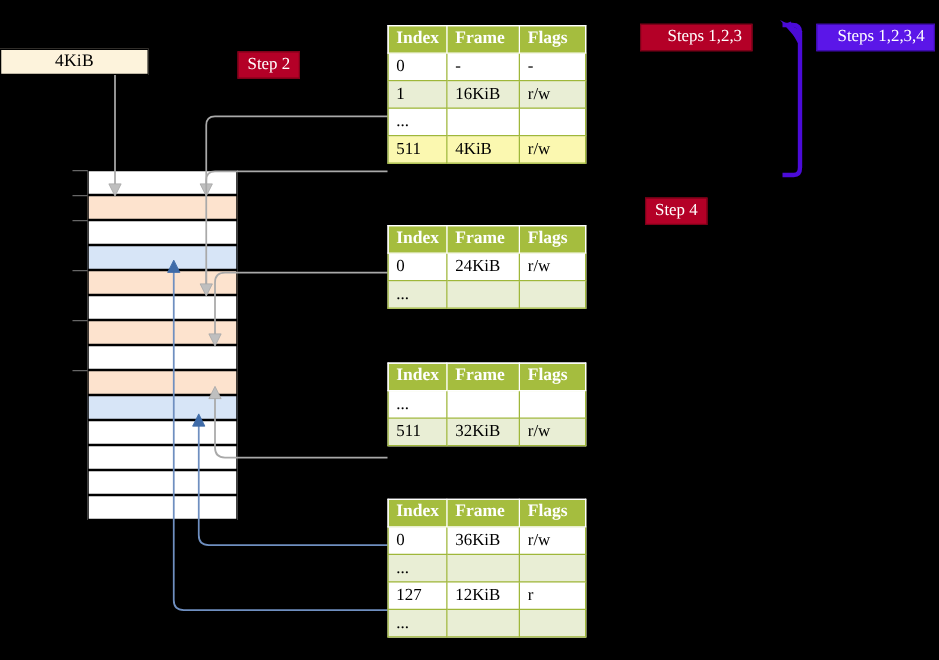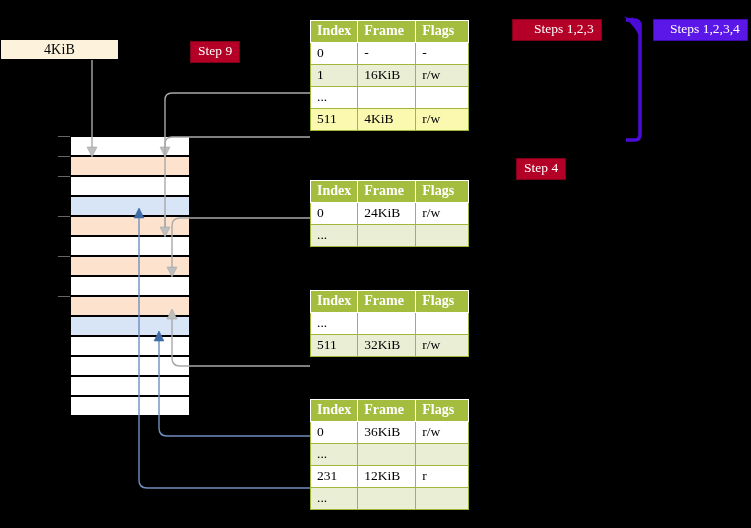--- a/index.html
+++ b/index.html
@@ -132,21 +132,21 @@
   }
 </style>
 </head>
 <body>
 
 <div class="size-box">
   <span>4KiB</span>
 </div>
 
 <div class="badge badge-red" id="badge-step0">
-    <span>Step 9</span>
+    <span>Step 2</span>
   </div>
 <div class="badge badge-red" id="badge-steps123">
     <span>Steps 1,2,3</span>
   </div>
 <div class="badge badge-blue" id="badge-steps1234">
     <span>Steps 1,2,3,4</span>
   </div>
 <div class="badge badge-red" id="badge-step4">
     <span>Step 4</span>
   </div>
@@ -279,21 +279,21 @@
         <td class="col-index">0</td>
         <td class="col-frame">36KiB</td>
         <td class="col-flags">r/w</td>
       </tr>
       <tr class="even">
         <td class="col-index">...</td>
         <td class="col-frame"></td>
         <td class="col-flags"></td>
       </tr>
       <tr class="odd">
-        <td class="col-index">231</td>
+        <td class="col-index">127</td>
         <td class="col-frame">12KiB</td>
         <td class="col-flags">r</td>
       </tr>
       <tr class="even">
         <td class="col-index">...</td>
         <td class="col-frame"></td>
         <td class="col-flags"></td>
       </tr>
     </tbody>
   </table>

